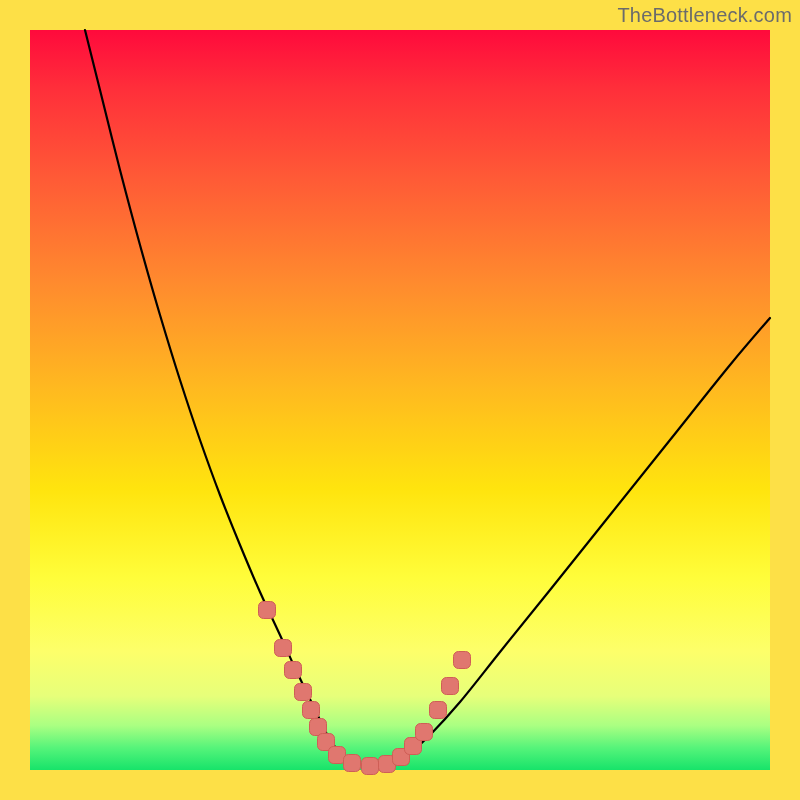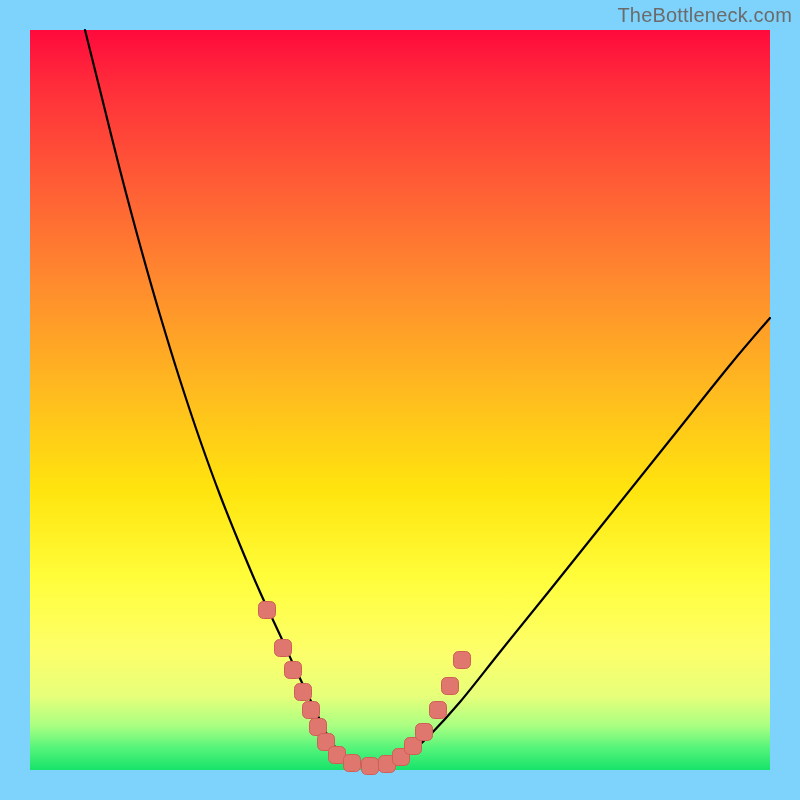--- a/index.html
+++ b/index.html
@@ -10,21 +10,21 @@
     background: #000;
     overflow: hidden;
     font-family: Arial, Helvetica, sans-serif;
   }
   .frame {
     position: absolute;
     top: 0;
     left: 0;
     width: 800px;
     height: 800px;
-    background: #7dd3fc;
+    background: #fde047;
   }
   .plot-area {
     position: absolute;
     top: 30px;
     left: 30px;
     width: 740px;
     height: 740px;
     
     background: linear-gradient(
       to bottom,

